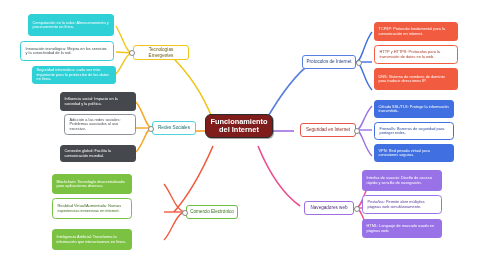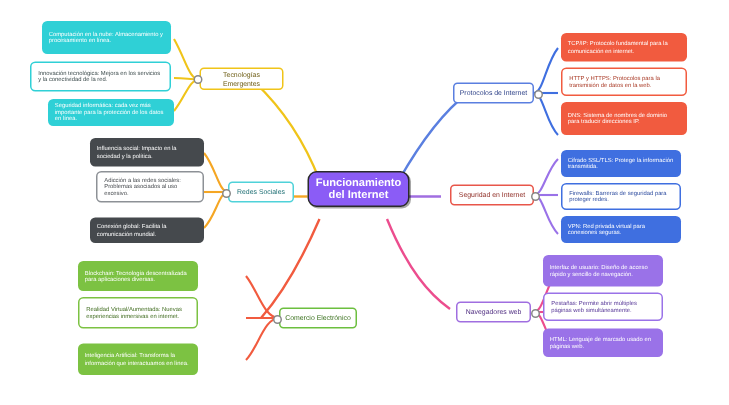--- a/index.html
+++ b/index.html
@@ -7,21 +7,21 @@
        font-family:"Liberation Sans",sans-serif;-webkit-font-smoothing:none;}
   #canvas{position:absolute;inset:0;width:486px;height:270px;}
   svg.links{position:absolute;left:0;top:0;width:486px;height:270px;pointer-events:none;}
 
   .node{position:absolute;box-sizing:border-box;border-radius:4px;
         display:flex;align-items:center;justify-content:center;
         text-align:center;line-height:1.12;overflow:hidden;}
   .node span{display:block;padding:0 2px;}
 
   
-  .central{background:#8b5cf6;border:1.4px solid #2b2b2b;border-radius:6px;
+  .central{background:#7f1d1d;border:1.4px solid #2b2b2b;border-radius:6px;
            color:#ffffff;font-size:7.4px;font-weight:bold;
            box-shadow:1px 1px 0 rgba(0,0,0,.35);}
 
   
   .branch{background:#ffffff;font-size:4.6px;color:#333;border-radius:3px;
           border:0.9px solid #cfcfcf;}
   .b-yellow{border-color:#f0c419;color:#6b5a10;}
   .b-cyan{border-color:#4fd2d9;color:#1b6d72;}
   .b-green{border-color:#6cbf3f;color:#39701c;}
   .b-blue{border-color:#5a7fe0;color:#2b3f86;}

